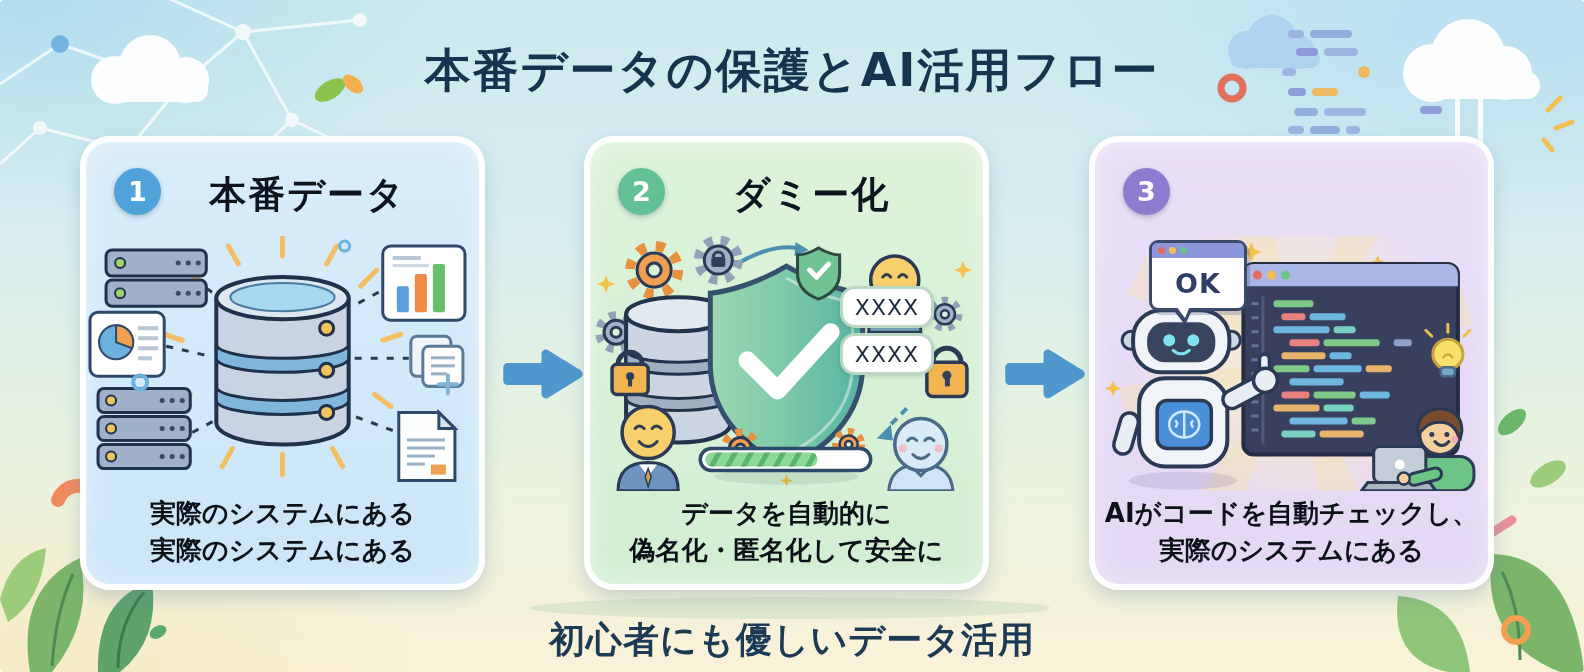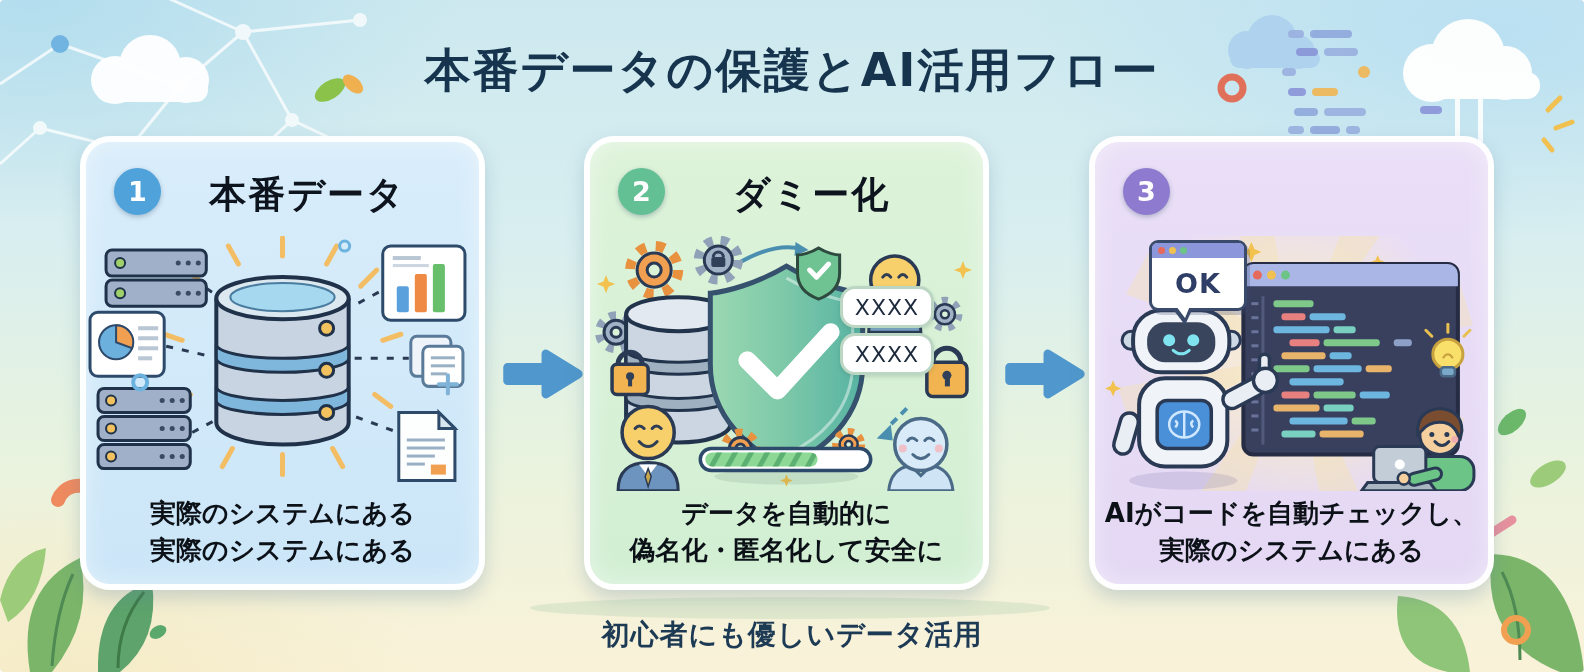--- a/index.html
+++ b/index.html
@@ -7,21 +7,21 @@
   .stage{position:absolute;inset:0;border-radius:4px;overflow:hidden;
     background:
       radial-gradient(620px 320px at 30px 0px, rgba(176,220,238,.9) 0%, rgba(176,220,238,0) 70%),
       radial-gradient(700px 300px at 1500px 30px, rgba(182,222,242,.85) 0%, rgba(182,222,242,0) 70%),
       radial-gradient(500px 260px at 60px 680px, rgba(244,234,196,.9) 0%, rgba(244,234,196,0) 75%),
       linear-gradient(180deg,#cde9ef 0%,#d8eef0 35%,#e7f3df 65%,#faf2d8 100%);}
   #bg-decor{position:absolute;inset:0;z-index:0;}
   .title{position:absolute;top:40px;left:0;right:0;z-index:2;text-align:center;
     font-size:46px;font-weight:900;color:#16344e;letter-spacing:2px;}
   .footer{position:absolute;top:616px;left:0;right:0;z-index:2;text-align:center;
-    font-size:28px;font-weight:800;color:#1d3a55;letter-spacing:1px;}
+    font-size:36px;font-weight:800;color:#1d3a55;letter-spacing:1px;}
   .panel{position:absolute;top:136px;width:405px;height:454px;border:6px solid rgba(255,255,255,.96);
     border-radius:30px;box-sizing:border-box;z-index:1;
     box-shadow:0 8px 18px rgba(90,130,160,.28), inset 0 0 24px rgba(255,255,255,.45);}
   .p1{left:80px;background:linear-gradient(180deg,#d9edfb 0%,#cbe6f8 100%);}
   .p2{left:584px;background:linear-gradient(180deg,#ddf3d9 0%,#d2efd3 100%);}
   .p3{left:1089px;background:linear-gradient(180deg,#eadff7 0%,#e4d8f4 100%);}
   .badge{position:absolute;left:28px;top:26px;width:47px;height:47px;border-radius:50%;
     display:flex;align-items:center;justify-content:center;color:#fff;font-size:27px;font-weight:800;
     box-shadow:0 2px 5px rgba(40,70,100,.3);}
   .b1{background:#4fa3da;} .b2{background:#63c094;} .b3{background:#8e7ace;}

